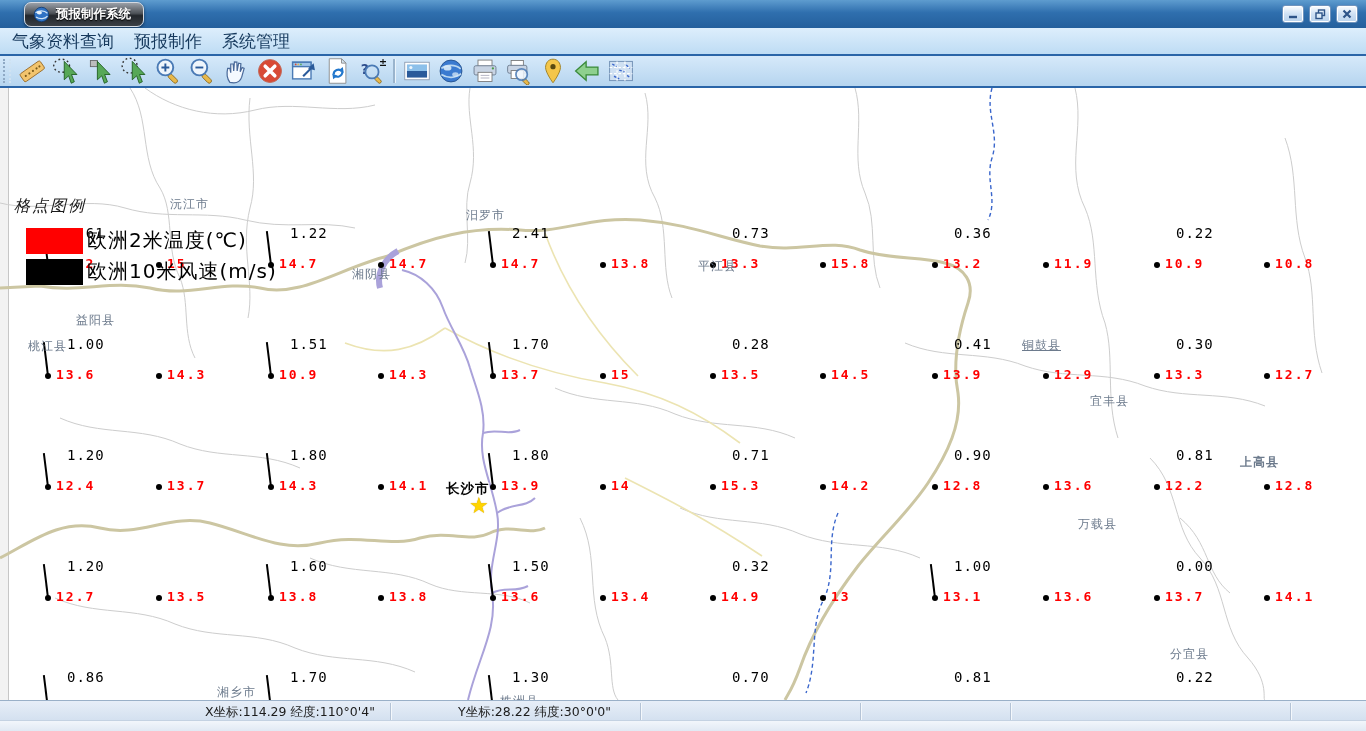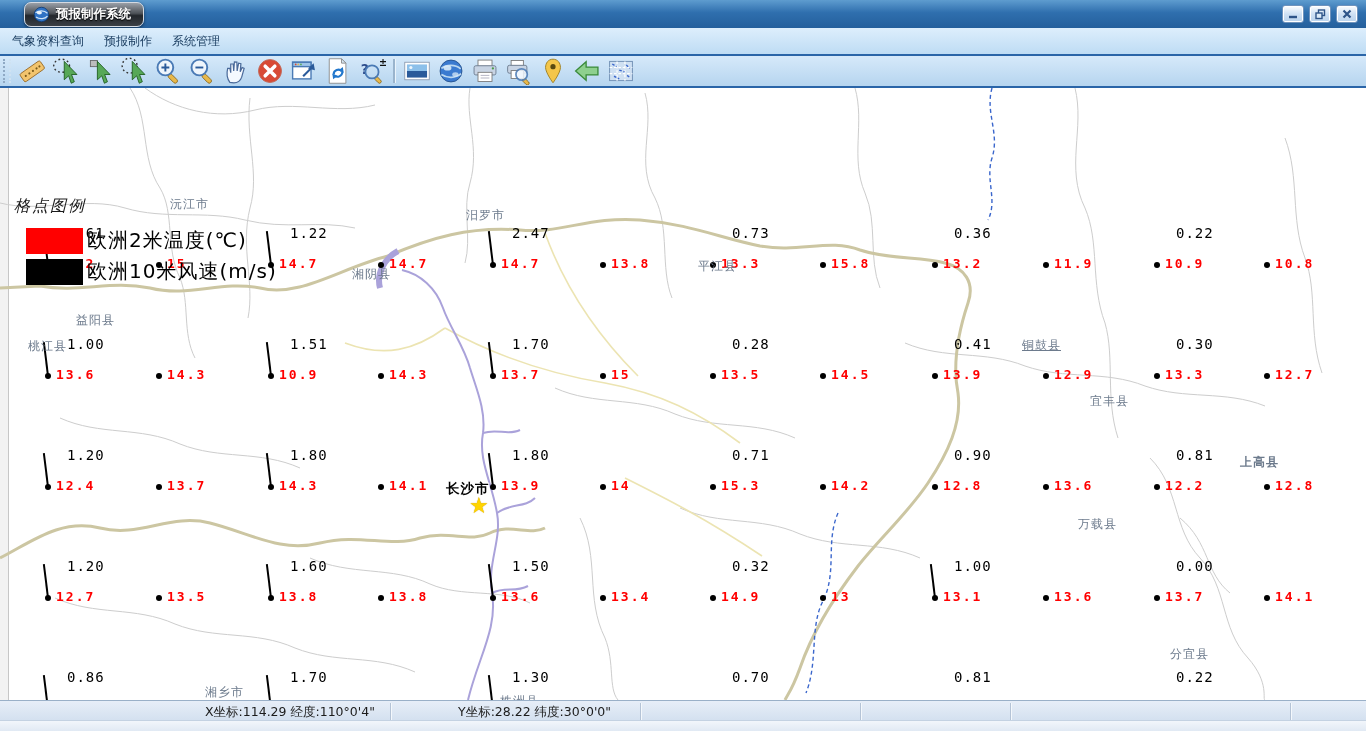--- a/index.html
+++ b/index.html
@@ -17,21 +17,21 @@
   .title-tab span{color:#fff;font-size:12.5px;font-weight:bold;text-shadow:0 1px 1px #000;white-space:nowrap;}
   .winbtns{position:absolute;right:8px;top:5px;display:flex;gap:5px;}
   .wbtn{width:20px;height:16px;border-radius:3px;border:1px solid #6f93bd;
     background:linear-gradient(#fdfeff,#cfe1f4 50%,#b9d2ec);display:flex;align-items:center;justify-content:center;
     box-shadow:inset 0 0 0 1px #fff;}
   .wbtn svg{display:block;}
 
   
   .menubar{position:absolute;left:0;top:28px;width:1366px;height:26px;
     background:linear-gradient(#ddeefc,#bedcf4);display:flex;align-items:center;gap:20px;padding-left:12px;box-sizing:border-box;}
-  .mi{font-size:12px;color:#16395d;white-space:nowrap;cursor:default;}
+  .mi{font-size:17px;color:#16395d;white-space:nowrap;cursor:default;}
 
   
   .toolbar{position:absolute;left:0;top:54px;width:1366px;height:34px;box-sizing:border-box;
     background:linear-gradient(#d6e9fa,#b6d5ef);
     border-top:2px solid #2a65a8;border-bottom:2px solid #2a65a8;
     display:flex;align-items:center;}
   .grip{width:4px;height:24px;margin:0 4px 0 3px;border-left:2px dotted #8fa9c4;border-right:2px dotted #cfe2f2;}
   .tbtn{width:32px;height:30px;display:flex;align-items:center;justify-content:center;border-radius:3px;margin:0 1px;}
   .tic{width:28px;height:28px;display:block;}
   .tsep{width:2px;height:24px;background:#9ab4cd;border-right:1px solid #eaf4fc;margin:0 4px;}
@@ -388,21 +388,21 @@
           <span class="wv">1.22</span>
         </div>
         <div class="gp" style="left: 381px; top: 177px;">
           <i class="dot"></i>
           <b class="tv">14.7</b>
         </div>
         <div class="gp" style="left: 493px; top: 177px;">
           <i class="barb"></i>
           <i class="dot"></i>
           <b class="tv">14.7</b>
-          <span class="wv">2.47</span>
+          <span class="wv">2.41</span>
         </div>
         <div class="gp" style="left: 603px; top: 177px;">
           <i class="dot"></i>
           <b class="tv">13.8</b>
         </div>
         <div class="gp" style="left: 713px; top: 177px;">
           <i class="dot"></i>
           <b class="tv">13.3</b>
           <span class="wv">0.73</span>
         </div>
@@ -632,21 +632,21 @@
         <span class="place" style="left: 170px; top: 108px;">沅江市</span>
         <span class="place" style="left: 466px; top: 119px;">汨罗市</span>
         <span class="place" style="left: 352px; top: 178px;">湘阴县</span>
         <span class="place" style="left: 698px; top: 170px;">平江县</span>
         <span class="place" style="left: 76px; top: 224px;">益阳县</span>
         <span class="place" style="left: 28px; top: 250px;">桃江县</span>
         <span class="place" style="left: 1022px; top: 249px; text-decoration: underline;">铜鼓县</span>
         <span class="place" style="left: 1090px; top: 305px;">宜丰县</span>
         <span class="place" style="left: 1240px; top: 366px; font-weight: bold;">上高县</span>
         <span class="place" style="left: 1078px; top: 428px;">万载县</span>
-        <span class="place" style="left: 205px; top: 596px; text-align: right;">湘乡市</span>
+        <span class="place" style="left: 217px; top: 596px; text-align: right;">湘乡市</span>
         <span class="place" style="left: 500px; top: 605px;">株洲县</span>
         <span class="place" style="left: 1170px; top: 558px;">分宜县</span>
         <span class="place city" style="left: 446px; top: 392px;">长沙市</span>
       </div>
     <div class="star" style="left: 469px; top: 407px;">★</div>
 
     <div class="legend">
       <div class="lg-title">格点图例</div>
       <div class="lg-row">
         <span class="sw" id="sw0" style="background: rgb(255, 0, 0);"></span>

